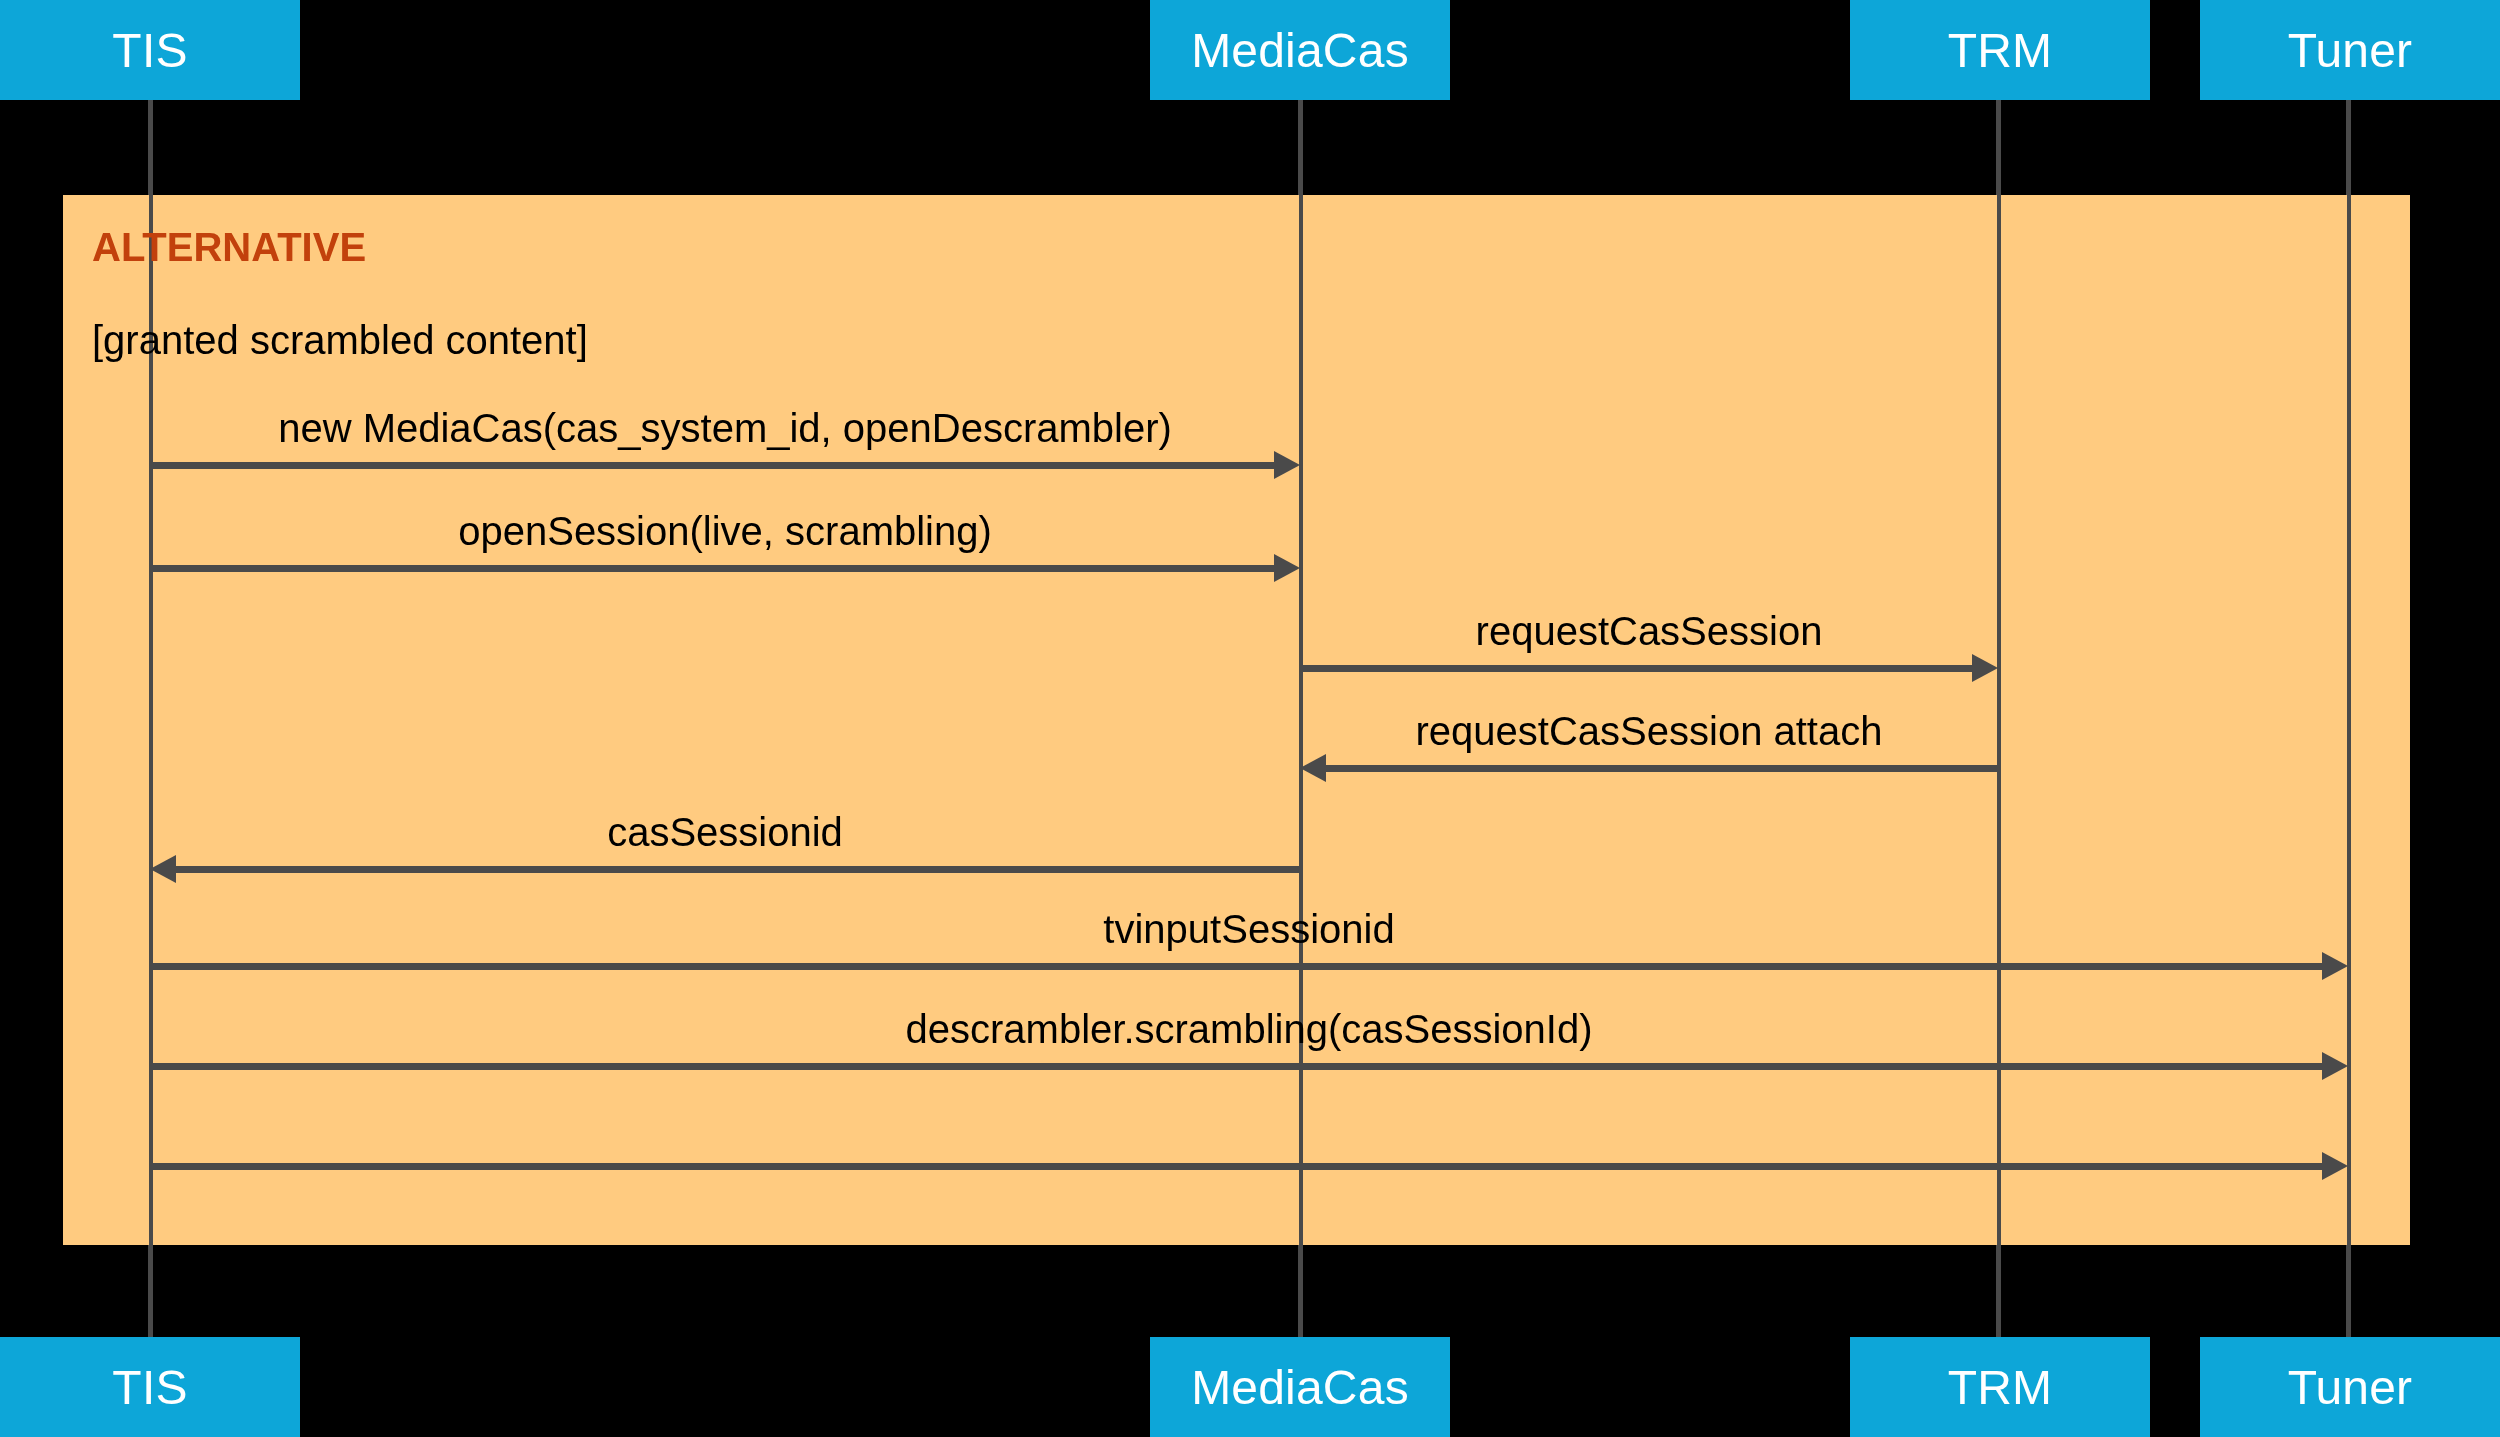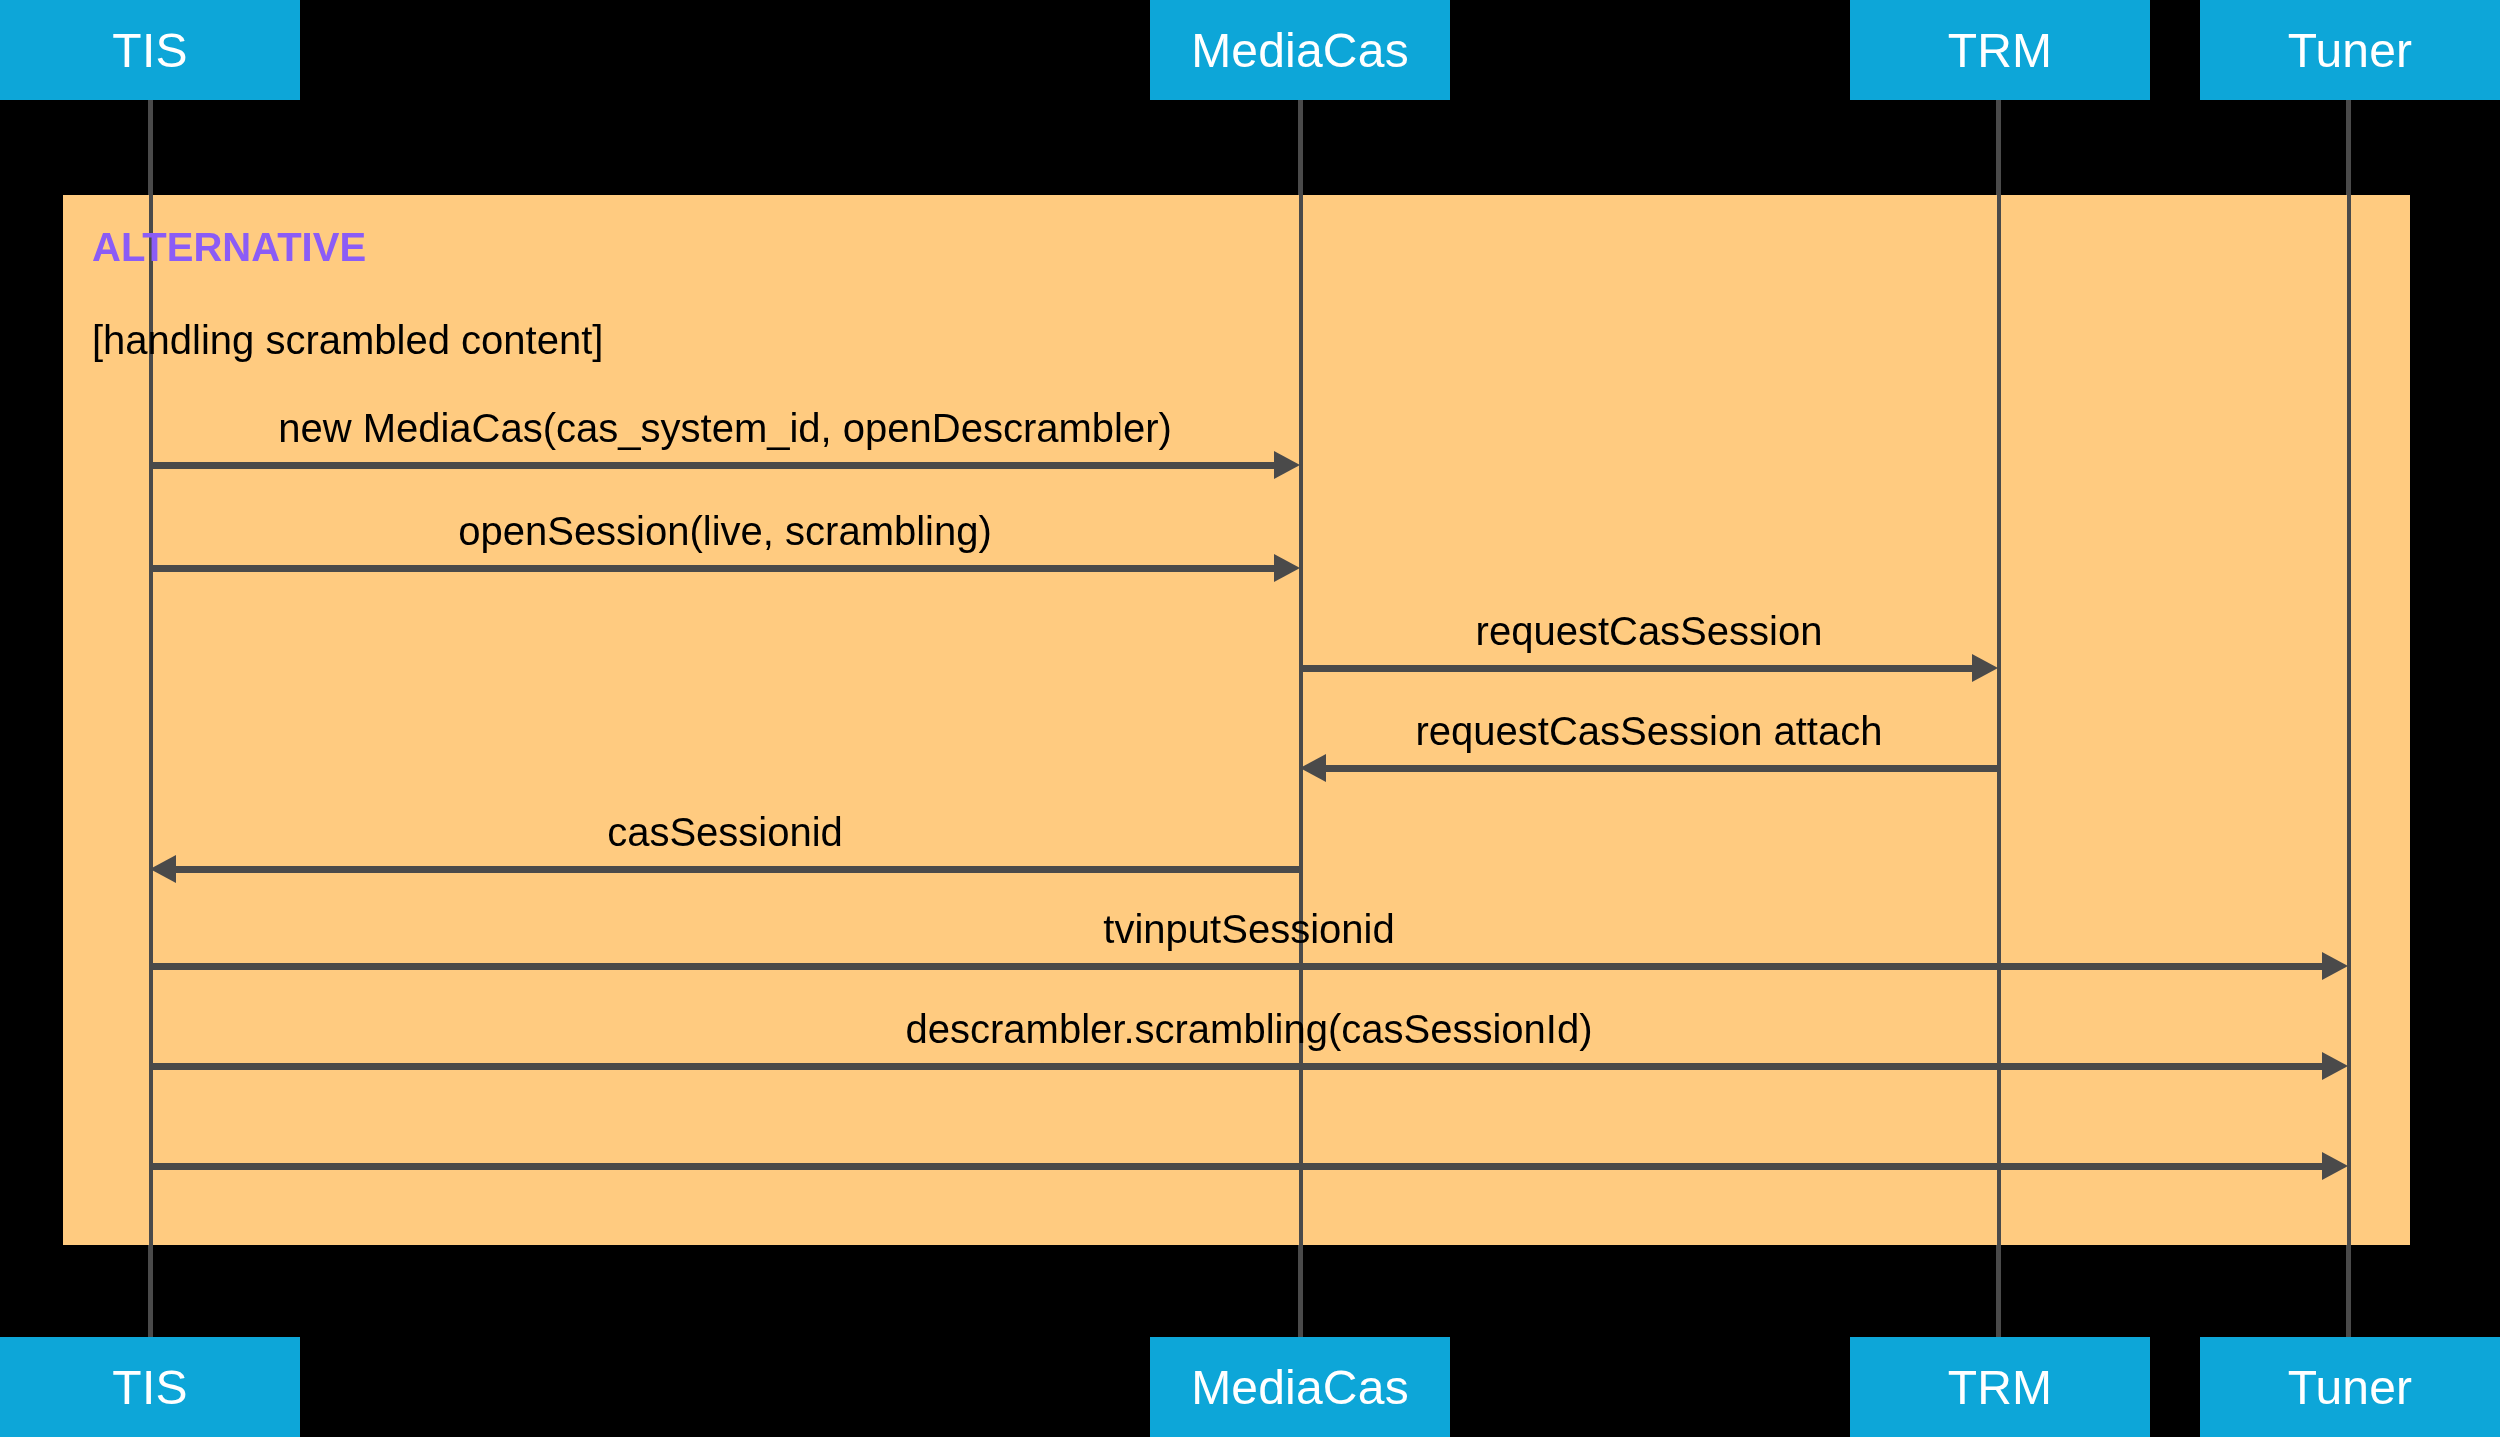--- a/index.html
+++ b/index.html
@@ -34,21 +34,21 @@
     width: 5px;
     background: #4A4A4A;
   }
   
   .fragment {
     position: absolute;
     background: #FFCB80;
   }
   .fragment-label {
     position: absolute;
-    color: #8b5cf6;
+    color: #c2410c;
     font-size: 40px;
     font-weight: bold;
     white-space: nowrap;
   }
   .fragment-guard {
     position: absolute;
     color: #000000;
     font-size: 40px;
     font-weight: normal;
     white-space: nowrap;
@@ -92,21 +92,21 @@
   <div class="lifeline" style="left:2346px; top:100px; height:1237px;"></div>
 
   <div class="fragment" style="left:63px; top:195px; width:2347px; height:1050px;"></div>
 
   <div class="lifeline" style="left:149px; top:195px; width:4px; height:1050px;"></div>
   <div class="lifeline" style="left:1299px; top:195px; width:4px; height:1050px;"></div>
   <div class="lifeline" style="left:1997px; top:195px; width:4px; height:1050px;"></div>
   <div class="lifeline" style="left:2347px; top:195px; width:4px; height:1050px;"></div>
 
   <div class="fragment-label" style="left:92px; top:225px;">ALTERNATIVE</div>
-  <div class="fragment-guard" style="left:92px; top:318px;">[handling scrambled content]</div>
+  <div class="fragment-guard" style="left:92px; top:318px;">[granted scrambled content]</div>
 
   <div class="msg-label" style="left:725px; top:406px;">new MediaCas(cas_system_id, openDescrambler)</div>
   <div class="msg" style="left:150px; top:462px; width:1124px;"></div>
   <div class="msg-head right" style="left:1274px; top:451px;"></div>
 
   <div class="msg-label" style="left:725px; top:509px;">openSession(live, scrambling)</div>
   <div class="msg" style="left:150px; top:565px; width:1124px;"></div>
   <div class="msg-head right" style="left:1274px; top:554px;"></div>
 
   <div class="msg-label" style="left:1649px; top:609px;">requestCasSession</div>

